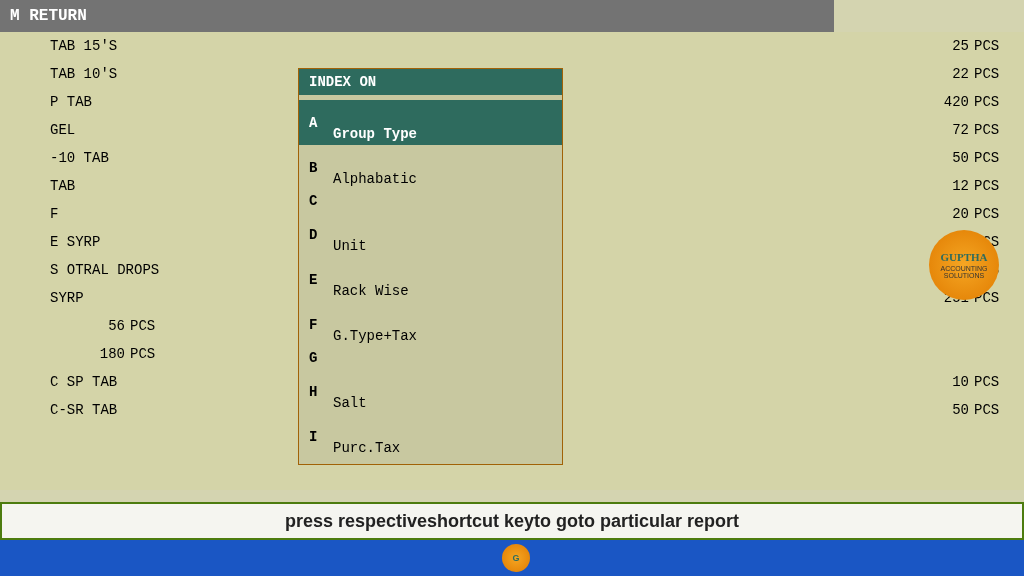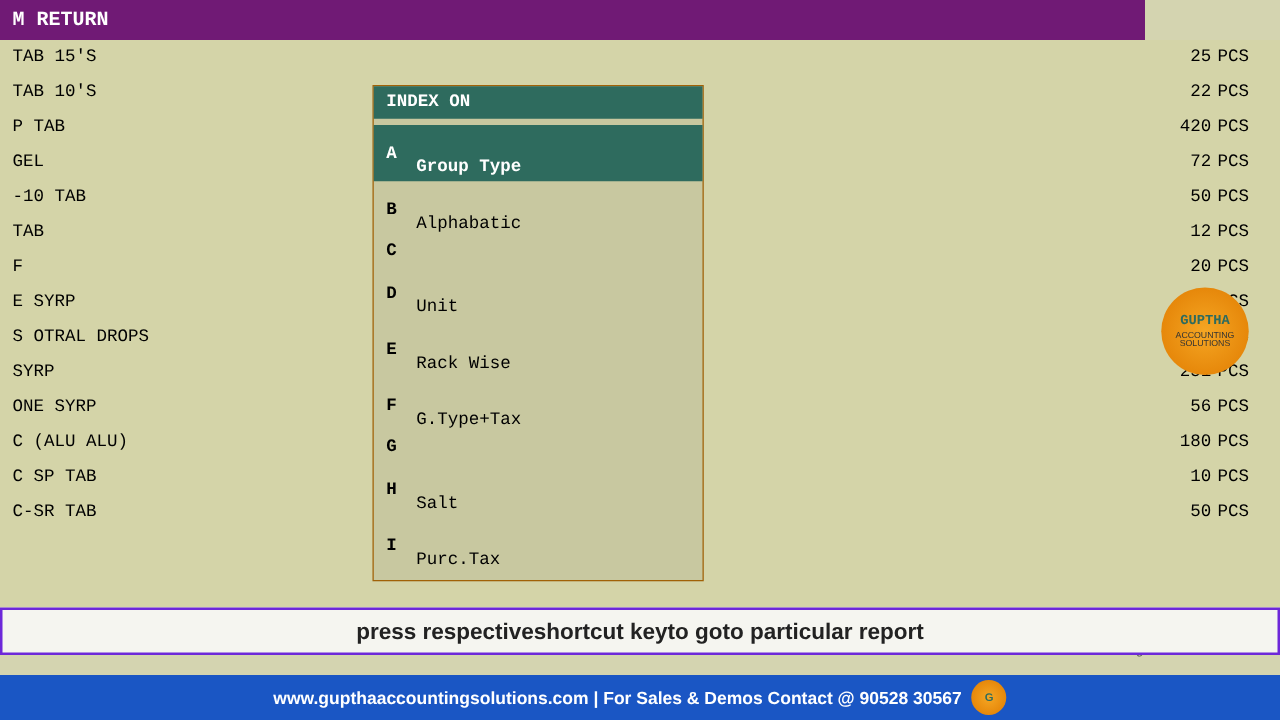--- a/index.html
+++ b/index.html
@@ -10,23 +10,23 @@
       font-family: 'Courier New', Courier, monospace;
       background: #d4d4b0;
       position: relative;
     }
 
     
     .header-bar {
       position: absolute;
       top: 0;
       left: 0;
-      width: 916px;
+      width: 834px;
       height: 32px;
-      background: #701a75;
+      background: #737373;
       display: flex;
       align-items: center;
       justify-content: space-between;
       padding: 0 10px;
     }
     .header-title {
       color: #ffffff;
       font-size: 16px;
       font-weight: bold;
       font-family: 'Courier New', monospace;
@@ -50,20 +50,21 @@
     }
 
     .table-row {
       display: flex;
       align-items: center;
       height: 28px;
       padding: 0 10px;
       font-size: 14px;
       font-family: 'Courier New', monospace;
       color: #000;
+      margin-left: 40px;
     }
 
     .row-name {
       flex: 1;
     }
     .row-qty {
       width: 80px;
       text-align: right;
       padding-right: 5px;
     }
@@ -141,40 +142,40 @@
       display: flex;
       align-items: center;
       justify-content: center;
       flex-direction: column;
       overflow: hidden;
     }
     .logo-text-main {
       font-size: 11px;
       font-weight: bold;
       color: #2e6b5e;
-      font-family: Liberation Mono, monospace;
+      font-family: Liberation Serif, serif;
       text-align: center;
       line-height: 1.2;
     }
     .logo-text-sub {
       font-size: 7px;
       color: #333;
       font-family: Arial, sans-serif;
       text-align: center;
     }
 
     
     .bottom-info {
       position: absolute;
-      bottom: 52px;
+      bottom: 36px;
       left: 0;
       width: 1024px;
       height: 38px;
       background: #f5f5f0;
-      border: 2px solid #6d28d9;
+      border: 2px solid #4d7c0f;
       display: flex;
       align-items: center;
       justify-content: center;
     }
     .bottom-info-text {
       font-size: 18px;
       font-weight: bold;
       color: #222;
       font-family: Arial, sans-serif;
     }
@@ -281,26 +282,24 @@
       <span class="row-name">S OTRAL DROPS</span>
       <span class="row-qty">314</span>
       <span class="row-unit">PCS</span>
     </div>
     <div class="table-row">
       <span class="row-name">  SYRP</span>
       <span class="row-qty">251</span>
       <span class="row-unit">PCS</span>
     </div>
     <div class="table-row">
-      <span class="row-name">ONE SYRP</span>
       <span class="row-qty">56</span>
       <span class="row-unit">PCS</span>
     </div>
     <div class="table-row">
-      <span class="row-name">C (ALU ALU)</span>
       <span class="row-qty">180</span>
       <span class="row-unit">PCS</span>
     </div>
     <div class="table-row">
       <span class="row-name">C SP TAB</span>
       <span class="row-qty">10</span>
       <span class="row-unit">PCS</span>
     </div>
     <div class="table-row">
       <span class="row-name">C-SR TAB</span>
@@ -359,15 +358,14 @@
 <div class="activate-notice">
   <span>Activate Windows</span><br>
   <span>Go to Settings to activate Windows.</span>
 </div>
 
 <div class="bottom-info">
   <span class="bottom-info-text">press respectiveshortcut  keyto goto particular report</span>
 </div>
 
 <div class="footer-bar">
-  <span class="footer-text">www.gupthaaccountingsolutions.com | For Sales &amp; Demos Contact @ 90528 30567</span>
   <span class="footer-logo">G</span>
 </div>
 
 </body></html>

